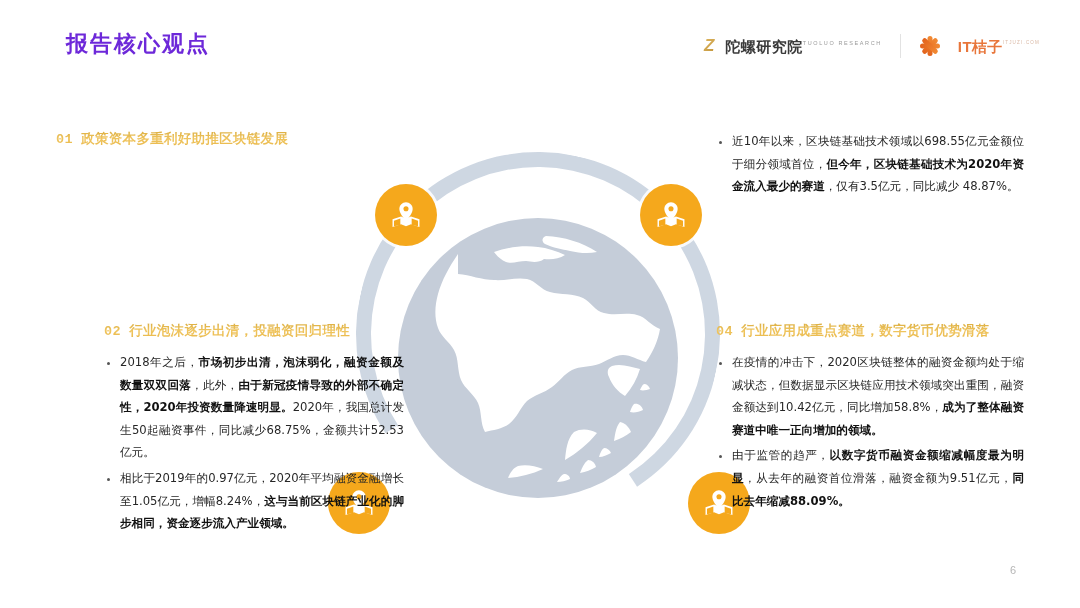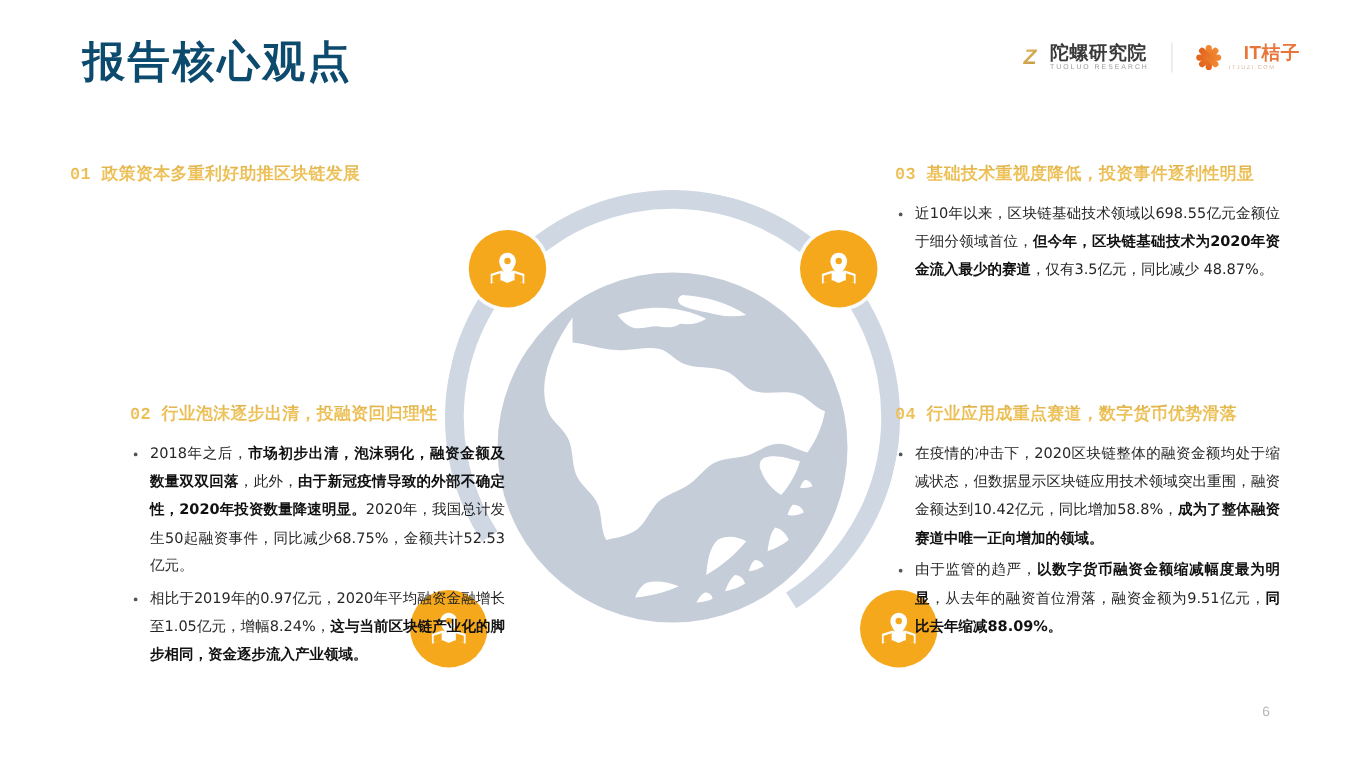--- a/index.html
+++ b/index.html
@@ -9,34 +9,34 @@
     background:#ffffff;
     font-family:"Liberation Sans","DejaVu Sans",sans-serif;
     overflow:hidden;position:relative;
     -webkit-font-smoothing:antialiased;
   }
   .slide{position:relative;width:1080px;height:608px;overflow:hidden;background:#fff;}
 
   
   .page-title{
     position:absolute;left:66px;top:32px;
-    font-size:34px;font-weight:bold;letter-spacing:2px;
-    color:#0c4a6e;line-height:1.1;
+    font-size:22px;font-weight:bold;letter-spacing:2px;
+    color:#6d28d9;line-height:1.1;
     font-family:"DejaVu Sans","Liberation Sans",sans-serif;
   }
   .logo-bar{position:absolute;right:40px;top:34px;display:flex;align-items:center;gap:18px;}
   .logo{display:flex;align-items:center;gap:5px;}
   .logo-z{
     width:22px;height:22px;display:flex;align-items:center;justify-content:center;
     font-weight:bold;font-size:17px;font-style:italic;
     color:#c89b34;
     background:linear-gradient(135deg,#e8c270 0%,#b8892b 100%);
     -webkit-background-clip:text;background-clip:text;-webkit-text-fill-color:transparent;
   }
-  .logo-txt{display:flex;flex-direction:column;line-height:1;}
+  .logo-txt{display:flex;flex-direction:row;line-height:1;}
   .logo-cn{font-size:15px;font-weight:bold;color:#3a3a3a;letter-spacing:.5px;}
   .logo-en{font-size:5.5px;color:#9a9a9a;letter-spacing:1.6px;margin-top:2px;}
   .logo-sep{width:1px;height:24px;background:#e2e2e2;}
   .logo-flower{position:relative;width:22px;height:22px;flex:none;}
   .logo-flower span{
     position:absolute;left:50%;top:50%;width:5px;height:20px;border-radius:3px;
     background:linear-gradient(180deg,#f28b34,#e2621c);
     transform-origin:50% 50%;
   }
   .logo-or{font-size:15px;font-weight:bold;color:#e8763b;letter-spacing:.4px;margin-left:12px;}
@@ -194,21 +194,20 @@
 
   <div class="col col-left block" style="top:322px;margin-left:48px;">
     <div class="sec-head">02 行业泡沫逐步出清，投融资回归理性</div>
     <ul class="bullets">
         <li><span>2018年之后，</span><span class="b">市场初步出清，泡沫弱化，融资金额及数量双双回落</span><span>，此外，</span><span class="b">由于新冠疫情导致的外部不确定性，2020年投资数量降速明显。</span><span>2020年，我国总计发生50起融资事件，同比减少68.75%，金额共计52.53亿元。</span></li>
         <li><span>相比于2019年的0.97亿元，2020年平均融资金融增长至1.05亿元，增幅8.24%，</span><span class="b">这与当前区块链产业化的脚步相同，资金逐步流入产业领域。</span></li>
       </ul>
   </div>
 
   <div class="col col-right block" style="top:130px;">
-    <div class="sec-head">03 基础技术重视度降低，投资事件逐利性明显</div>
     <ul class="bullets">
         <li><span>近10年以来，区块链基础技术领域以698.55亿元金额位于细分领域首位，</span><span class="b">但今年，区块链基础技术为2020年资金流入最少的赛道</span><span>，仅有3.5亿元，同比减少 48.87%。</span></li>
       </ul>
   </div>
 
   <div class="col col-right block" style="top:322px;">
     <div class="sec-head">04 行业应用成重点赛道，数字货币优势滑落</div>
     <ul class="bullets">
         <li><span>在疫情的冲击下，2020区块链整体的融资金额均处于缩减状态，但数据显示区块链应用技术领域突出重围，融资金额达到10.42亿元，同比增加58.8%，</span><span class="b">成为了整体融资赛道中唯一正向增加的领域。</span></li>
         <li><span>由于监管的趋严，</span><span class="b">以数字货币融资金额缩减幅度最为明显</span><span>，从去年的融资首位滑落，融资金额为9.51亿元，</span><span class="b">同比去年缩减88.09%。</span></li>

